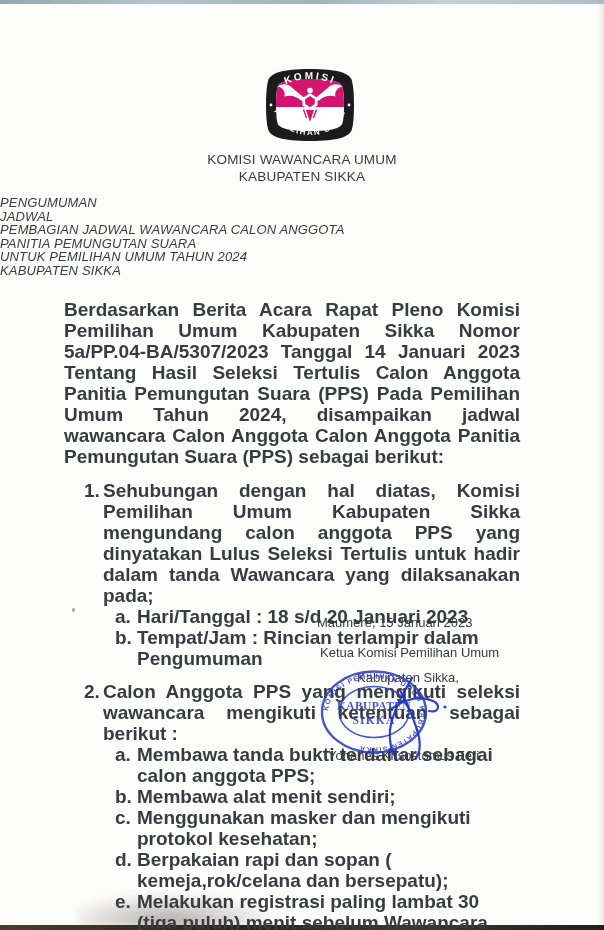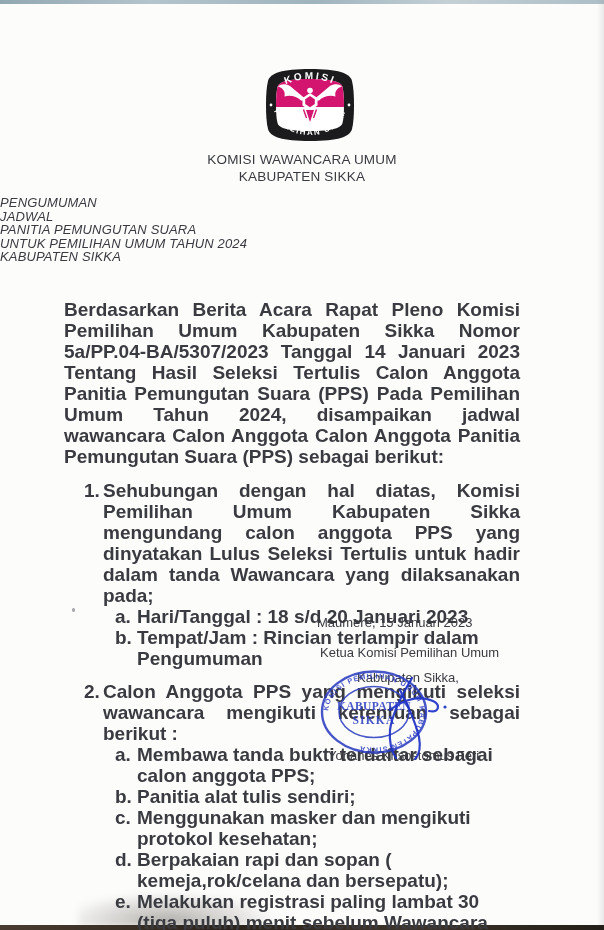--- a/index.html
+++ b/index.html
@@ -95,20 +95,21 @@
   </svg>
 
   <div class="letterhead">
     <div>KOMISI WAWANCARA UMUM</div>
     <div>KABUPATEN SIKKA</div>
   </div>
 
   <div class="title-block">
     <div>PENGUMUMAN</div>
     <div>JADWAL</div>
+    <div>PEMBAGIAN JADWAL WAWANCARA CALON ANGGOTA</div>
     <div>PANITIA PEMUNGUTAN SUARA</div>
     <div>UNTUK PEMILIHAN UMUM TAHUN 2024</div>
     <div>KABUPATEN SIKKA</div>
   </div>
 
   <div class="body">
     <p class="opening">Berdasarkan Berita Acara Rapat Pleno Komisi Pemilihan Umum Kabupaten Sikka Nomor 5a/PP.04-BA/5307/2023 Tanggal 14 Januari 2023 Tentang Hasil Seleksi Tertulis Calon Anggota Panitia Pemungutan Suara (PPS) Pada Pemilihan Umum Tahun 2024, disampaikan jadwal wawancara Calon Anggota Calon Anggota Panitia Pemungutan Suara (PPS) sebagai berikut:</p>
 
     <div class="num-item">
       <div class="num">1.</div>
@@ -128,21 +129,21 @@
     <div class="num-item last">
       <div class="num">2.</div>
       <div class="item-body">
         <div class="item-text">Calon Anggota PPS yang mengikuti seleksi wawancara mengikuti ketentuan sebagai berikut :</div>
         <div class="sub-item">
           <div class="letter">a.</div>
           <div class="sub-text">Membawa tanda bukti terdaftar sebagai calon anggota PPS;</div>
         </div>
         <div class="sub-item">
           <div class="letter">b.</div>
-          <div class="sub-text">Panitia alat tulis sendiri;</div>
+          <div class="sub-text">Membawa alat menit sendiri;</div>
         </div>
         <div class="sub-item">
           <div class="letter">c.</div>
           <div class="sub-text">Menggunakan masker dan mengikuti protokol kesehatan;</div>
         </div>
         <div class="sub-item">
           <div class="letter">d.</div>
           <div class="sub-text">Berpakaian rapi dan sopan ( kemeja,rok/celana dan bersepatu);</div>
         </div>
         <div class="sub-item">

